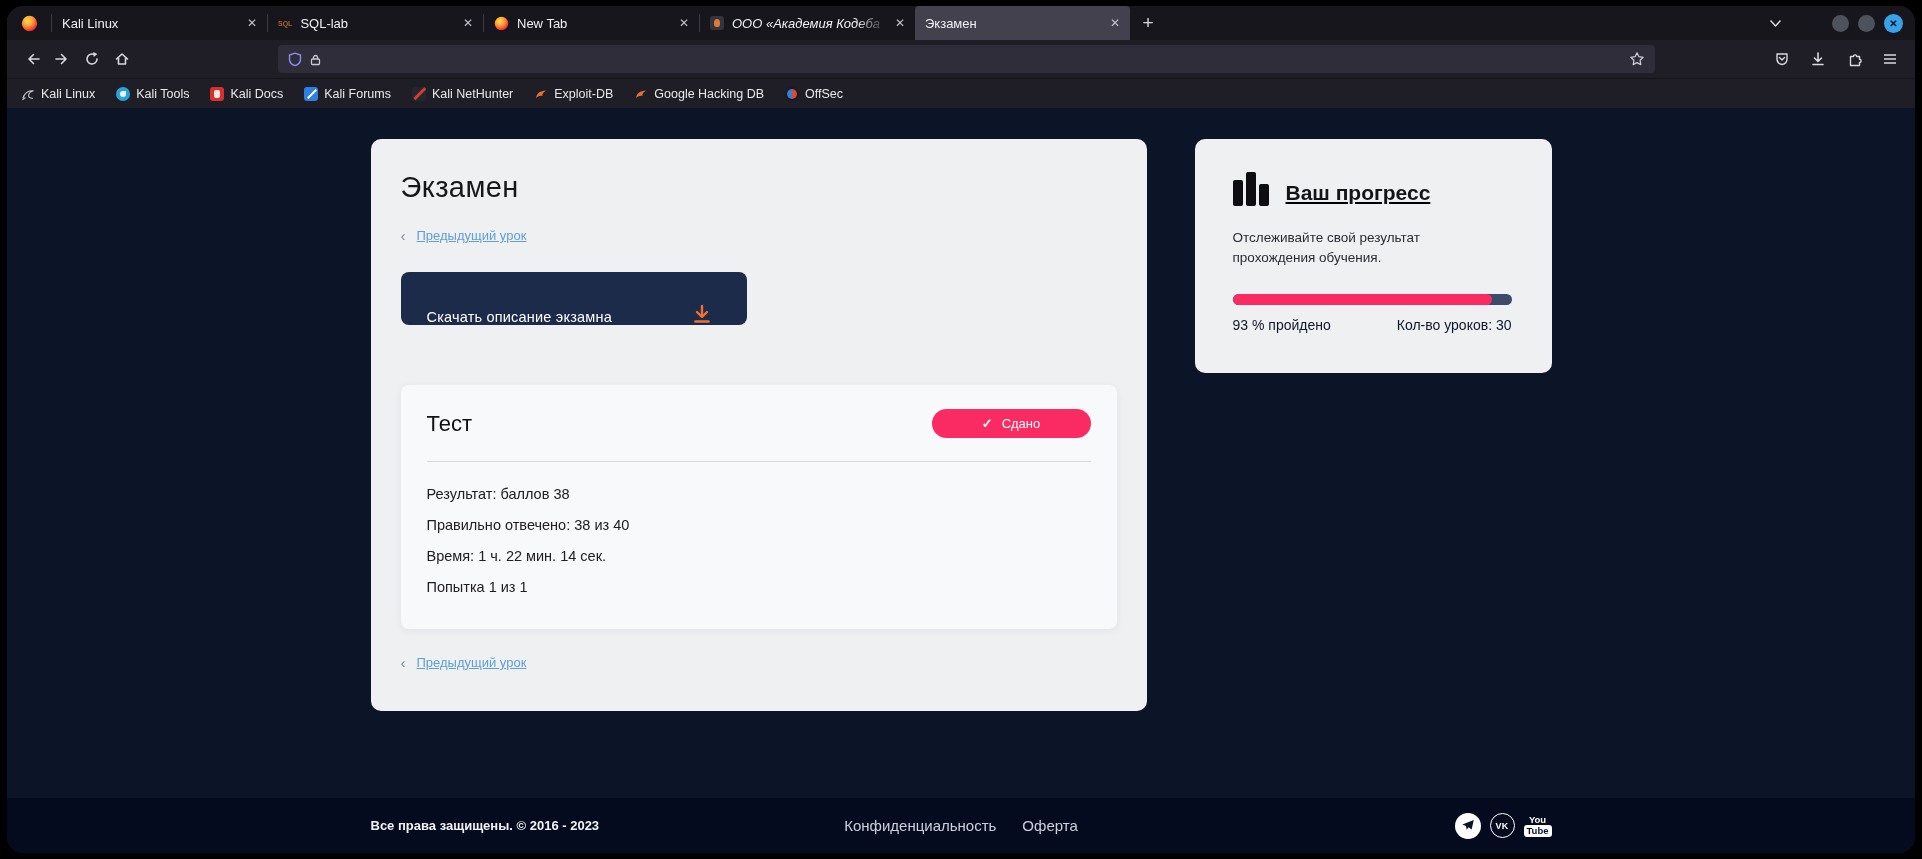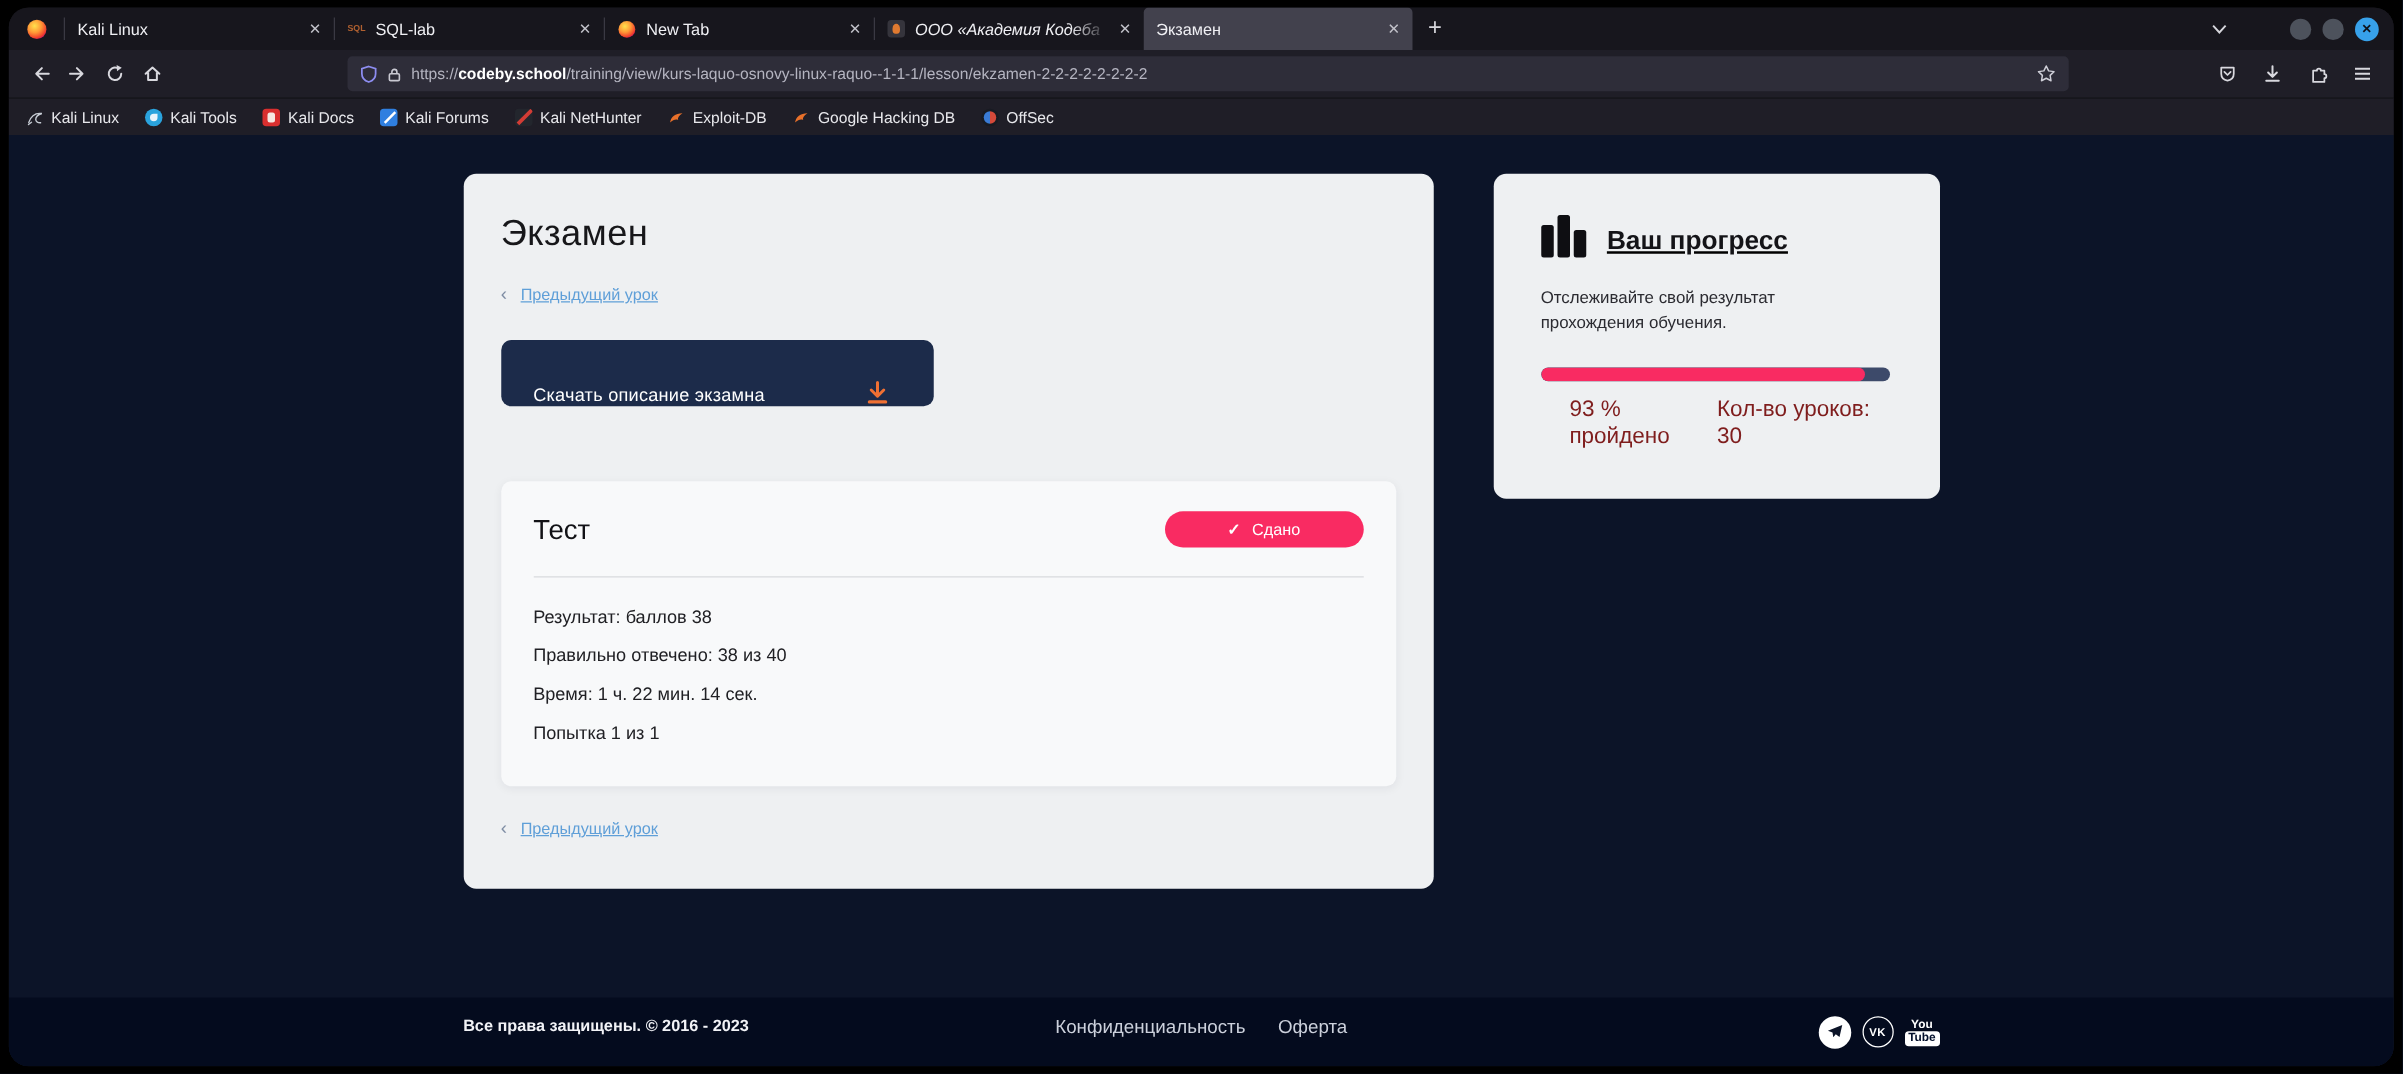--- a/index.html
+++ b/index.html
@@ -89,24 +89,24 @@
   
   .side-card { width:357px; background:#eef0f2; border-radius:10px; padding:33px 40px 40px 38px; }
   .side-head { display:flex; align-items:flex-end; gap:17px;text-decoration:underline; }
   .bars { display:flex; align-items:flex-end; gap:3px; height:34px; }
   .bars i { width:10px; background:#0e0e12; border-radius:2px; display:block; }
   .bars .b1 { height:26px; } .bars .b2 { height:34px; } .bars .b3 { height:22px; }
   .side-title { font-size:21px; font-weight:bold; color:#141418; margin:0 0 1px; }
   .side-desc { margin-top:22px; font-size:13.5px; line-height:20px; color:#2b2b31; width:245px; }
   .pbar { margin-top:26px; height:11px; border-radius:6px; background:#3d4a6a; overflow:hidden; }
   .pfill { height:100%; background:#f92b62; border-radius:6px; }
-  .plabels { display:flex; justify-content:space-between; margin-top:12px; font-size:18px; color:#7f1d1d;margin-left:23px; }
+  .plabels { display:flex; justify-content:space-between; margin-top:12px; font-size:14px; color:#0f172a; }
   
   .site-footer { height:55px; background:#040b1e; flex:none; display:flex; align-items:center; }
-  .footer-inner { width:1181px; margin:0 auto; display:flex; position:relative; }
+  .footer-inner { width:1181px; margin:0 auto; display:flex; align-items:center; position:relative; }
   .copyright { font-size:13px; color:#f2f3f7; font-weight:bold; }
   .footer-links { position:absolute; left:50%; transform:translateX(-50%); display:flex; gap:26px; }
   .footer-links span { color:#ccd1dc; font-size:15px; cursor:pointer; }
   .socials { margin-left:auto; display:flex; align-items:center; gap:9px; }
   .soc-tg { width:26px; height:26px; border-radius:50%; background:#fff; display:flex; align-items:center; justify-content:center; }
   .soc-vk { width:25px; height:25px; border-radius:50%; border:1.4px solid #fff; color:#fff;
             display:flex; align-items:center; justify-content:center; font-size:9px; font-weight:bold; letter-spacing:0.3px; }
   .soc-yt { display:flex; flex-direction:column; align-items:center; line-height:1; }
   .soc-yt .you { color:#fff; font-size:9.5px; font-weight:bold; }
   .soc-yt .tube { margin-top:1px; background:#fff; color:#04102c; font-size:9.5px; font-weight:bold; border-radius:3px; padding:1px 3px; }
@@ -211,21 +211,20 @@
     </div>
 
     <div class="urlbar">
       <svg width="14" height="15" viewBox="0 0 14 15">
           <path d="M7 1.2 L12.5 3 V7 C12.5 10.5 10 12.7 7 13.6 C4 12.7 1.5 10.5 1.5 7 V3 Z" stroke="#8d8df0" stroke-width="1.4" fill="none"></path>
         </svg>
       <svg width="13" height="13" viewBox="0 0 13 13">
           <rect x="2.5" y="6" width="8" height="5.5" rx="1" stroke="#c9c9d2" fill="none" stroke-width="1.3"></rect>
           <path d="M4.5 6 V4.5 a2 2 0 0 1 4 0 V6" stroke="#c9c9d2" fill="none" stroke-width="1.3"></path>
         </svg>
-      <span class="url-text"><span>https://</span><span class="domain">codeby.school</span><span>/training/view/kurs-laquo-osnovy-linux-raquo--1-1-1/lesson/ekzamen-2-2-2-2-2-2-2-2</span></span>
       <span class="url-star">
         <svg width="16" height="16" viewBox="0 0 16 16">
             <path d="M8 1.8 L9.9 5.7 L14.2 6.3 L11.1 9.3 L11.8 13.6 L8 11.6 L4.2 13.6 L4.9 9.3 L1.8 6.3 L6.1 5.7 Z" stroke="#cfcfd8" stroke-width="1.2" fill="none" stroke-linejoin="round"></path>
           </svg>
       </span>
     </div>
 
     <div class="nav-right">
       <div class="nav-btn">
         <svg width="16" height="16" viewBox="0 0 16 16">

